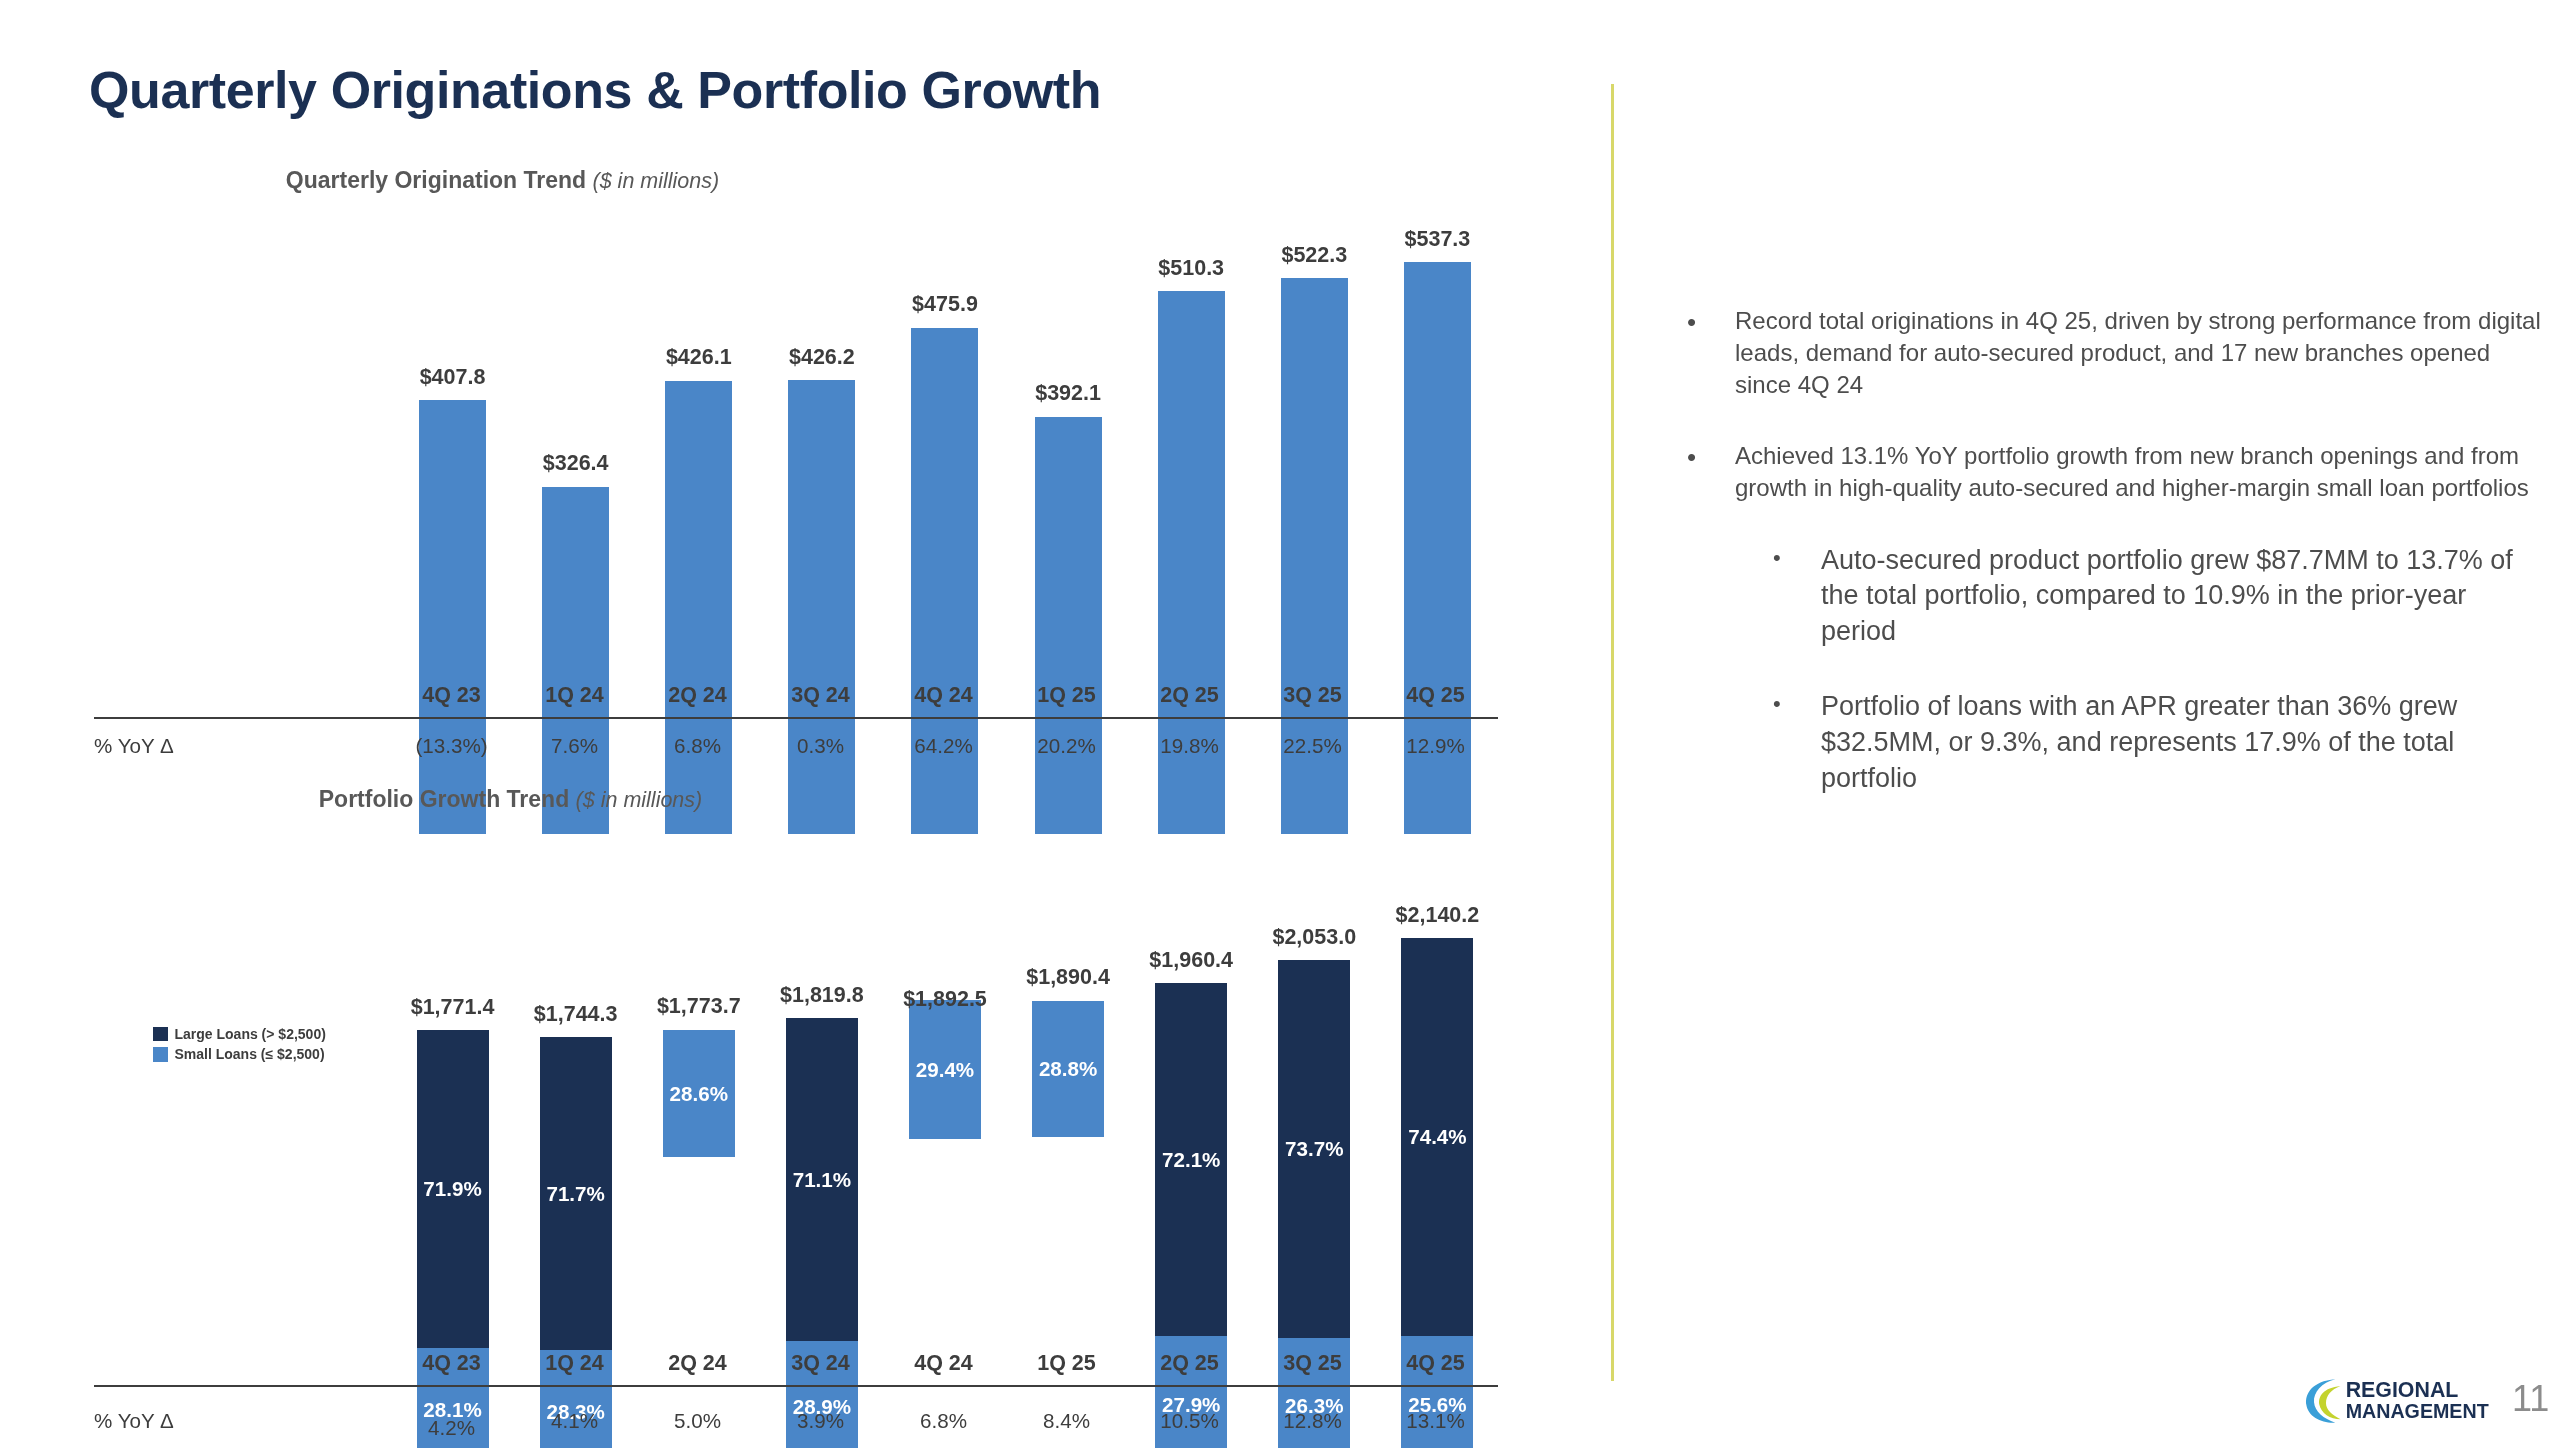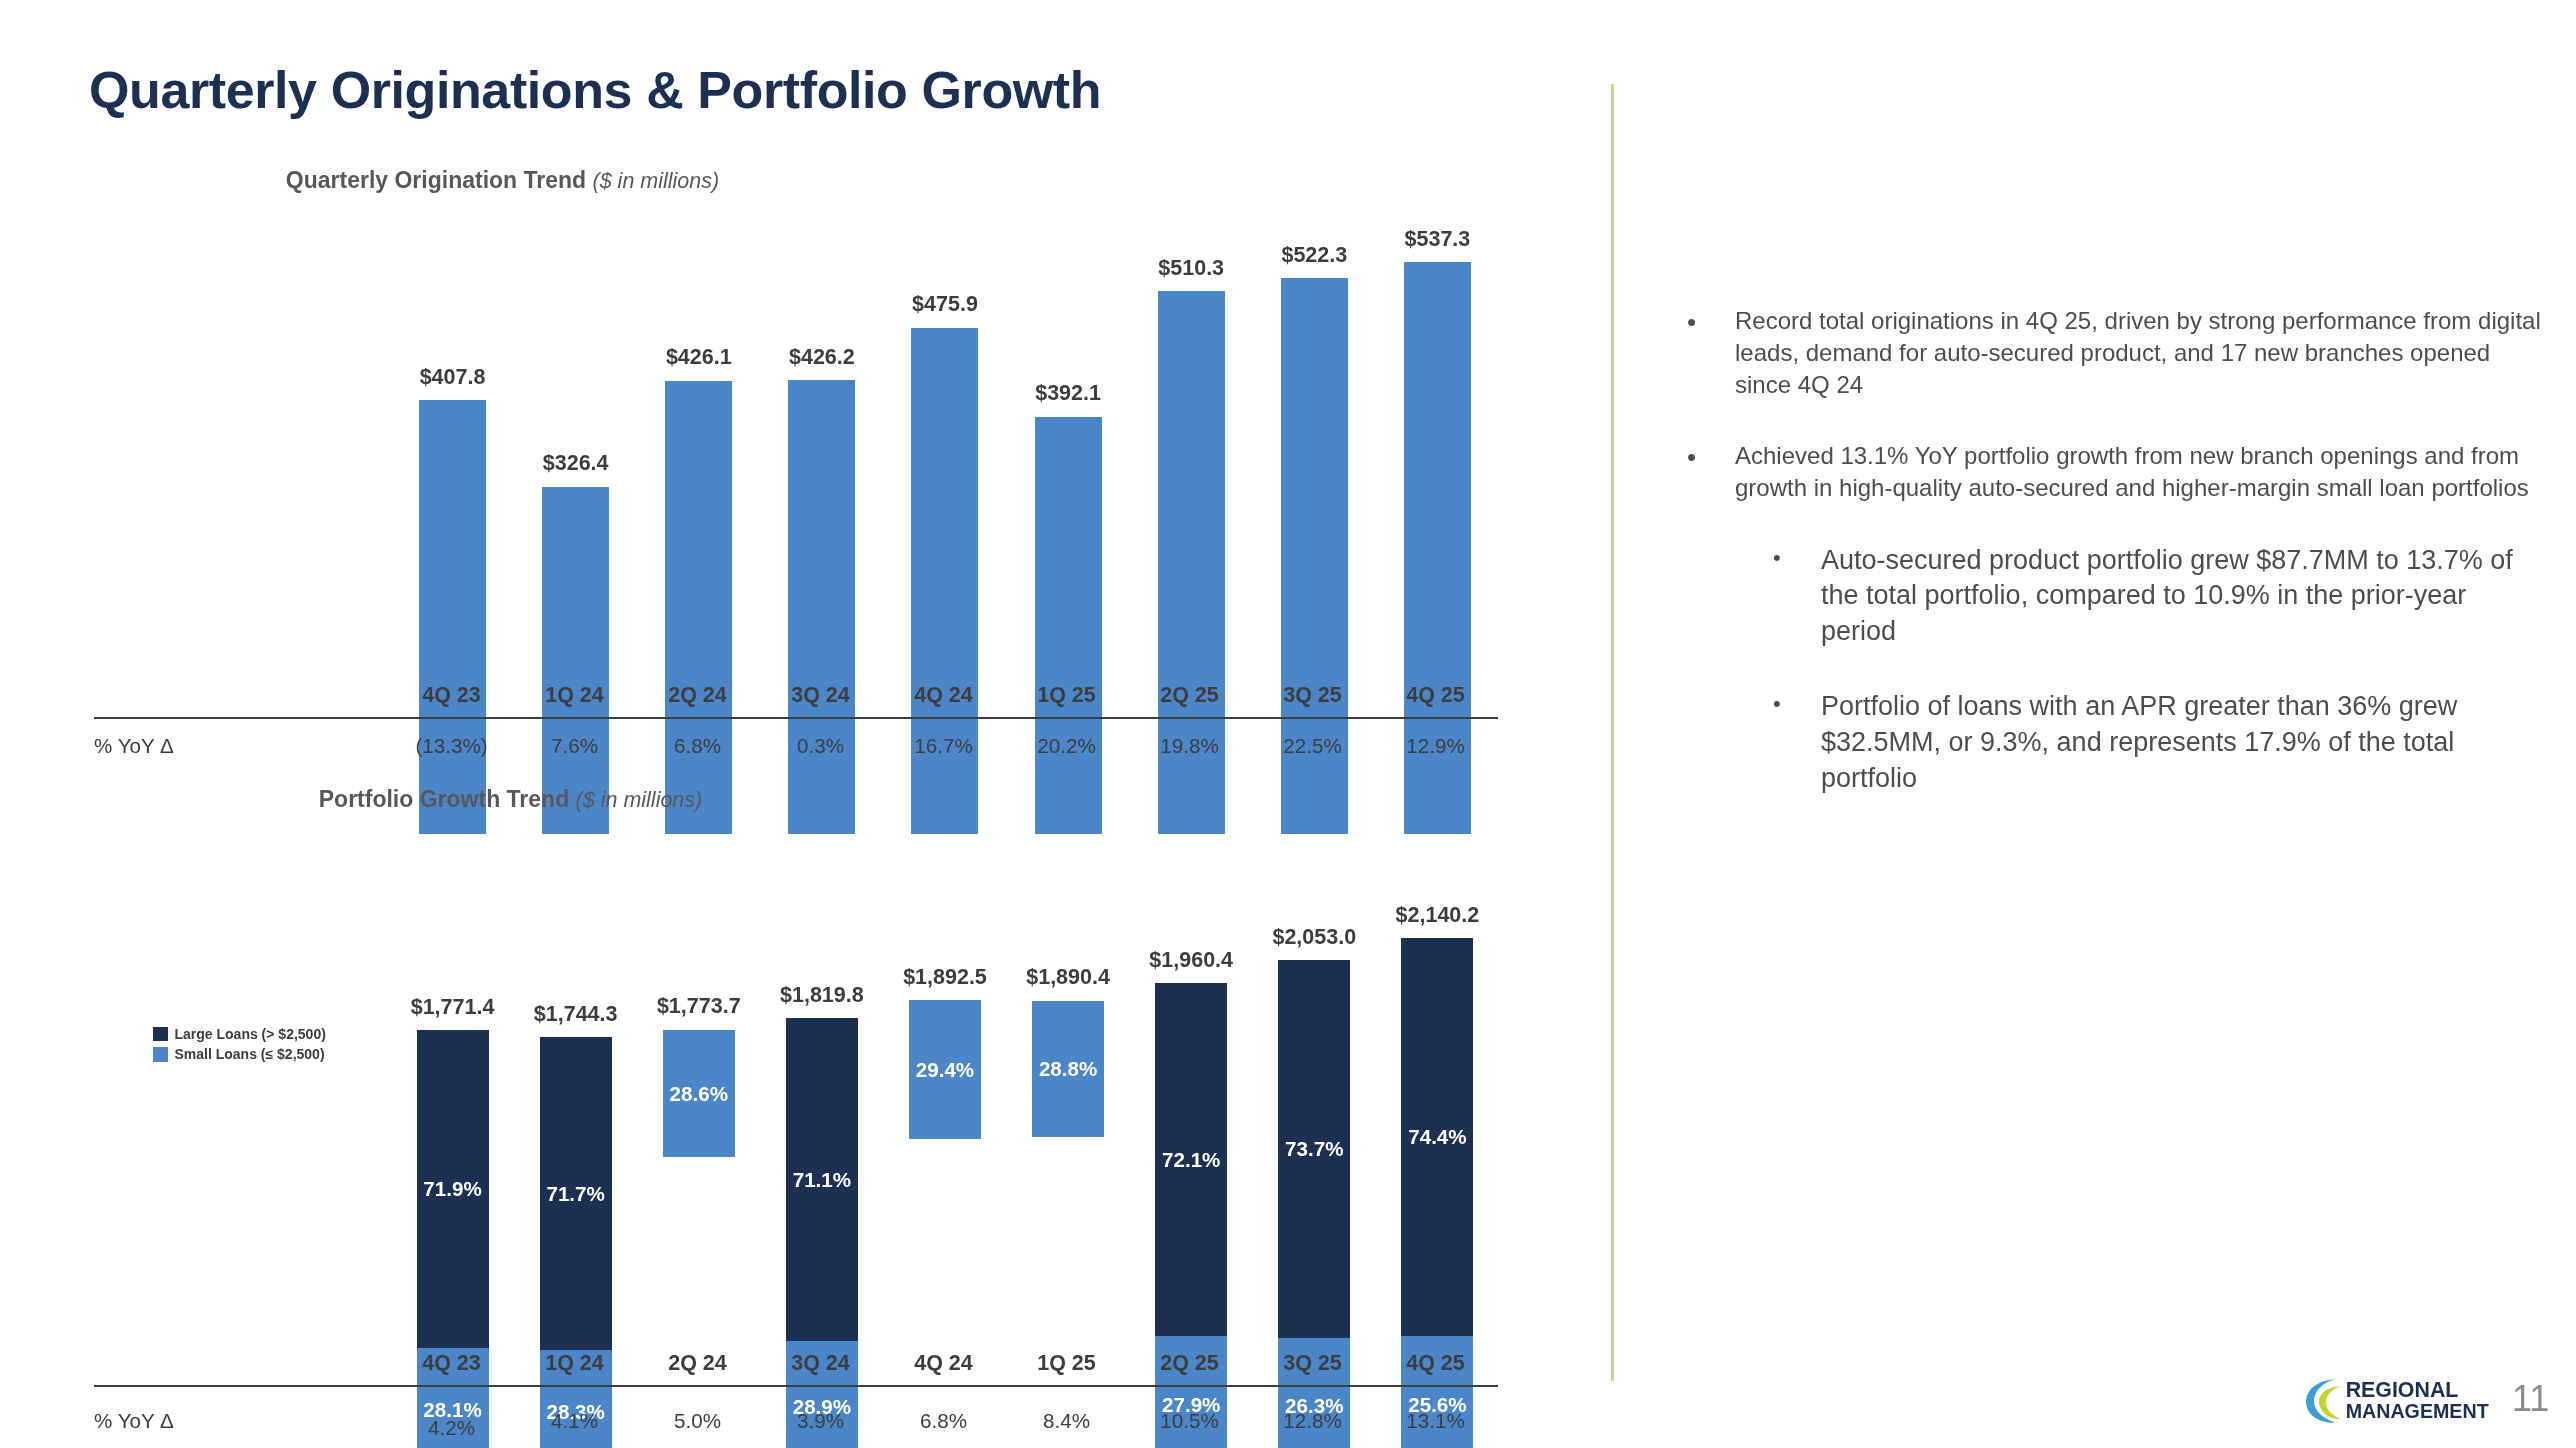--- a/index.html
+++ b/index.html
@@ -154,21 +154,21 @@
         <div class="lbl" style="width: 123px; flex: 0 0 auto;">3Q 25</div>
         <div class="lbl" style="width: 123px; flex: 0 0 auto;">4Q 25</div>
       </div>
       <div class="axrule" style="margin-top: 8.6px;"></div>
       <div class="axrow" style="margin-top: 15.5px;">
         <div class="name" style="width: 296px; flex: 0 0 auto;">% YoY Δ</div>
         <div class="cell" style="width: 123px; flex: 0 0 auto;">(13.3%)</div>
         <div class="cell" style="width: 123px; flex: 0 0 auto;">7.6%</div>
         <div class="cell" style="width: 123px; flex: 0 0 auto;">6.8%</div>
         <div class="cell" style="width: 123px; flex: 0 0 auto;">0.3%</div>
-        <div class="cell" style="width: 123px; flex: 0 0 auto;">16.7%</div>
+        <div class="cell" style="width: 123px; flex: 0 0 auto;">64.2%</div>
         <div class="cell" style="width: 123px; flex: 0 0 auto;">20.2%</div>
         <div class="cell" style="width: 123px; flex: 0 0 auto;">19.8%</div>
         <div class="cell" style="width: 123px; flex: 0 0 auto;">22.5%</div>
         <div class="cell" style="width: 123px; flex: 0 0 auto;">12.9%</div>
       </div>
     </div>
 
   <div id="chart2">
     <div class="chart-head">
       <span>Portfolio Growth Trend</span>
@@ -211,21 +211,21 @@
             <div class="stack" style="height: 455px;">
               <div class="seg-large" style="height: 323px; background: rgb(27, 48, 83);">
                 <span class="seg-txt">71.1%</span>
               </div>
               <div class="seg-small" style="height: 131px; background: rgb(74, 134, 200);">
                 <span class="seg-txt">28.9%</span>
               </div>
             </div>
           </div>
           <div class="col2">
-            <div class="blabel2" style="bottom: 483px;">$1,892.5</div>
+            <div class="blabel2" style="bottom: 461px;">$1,892.5</div>
             <div class="stack" style="height: 473px;">
               <div class="seg-small" style="height: 139px; background: rgb(74, 134, 200);">
                 <span class="seg-txt">29.4%</span>
               </div>
             </div>
           </div>
           <div class="col2">
             <div class="blabel2" style="bottom: 483px;">$1,890.4</div>
             <div class="stack" style="height: 472px;">
               <div class="seg-small" style="height: 136px; background: rgb(74, 134, 200);">

